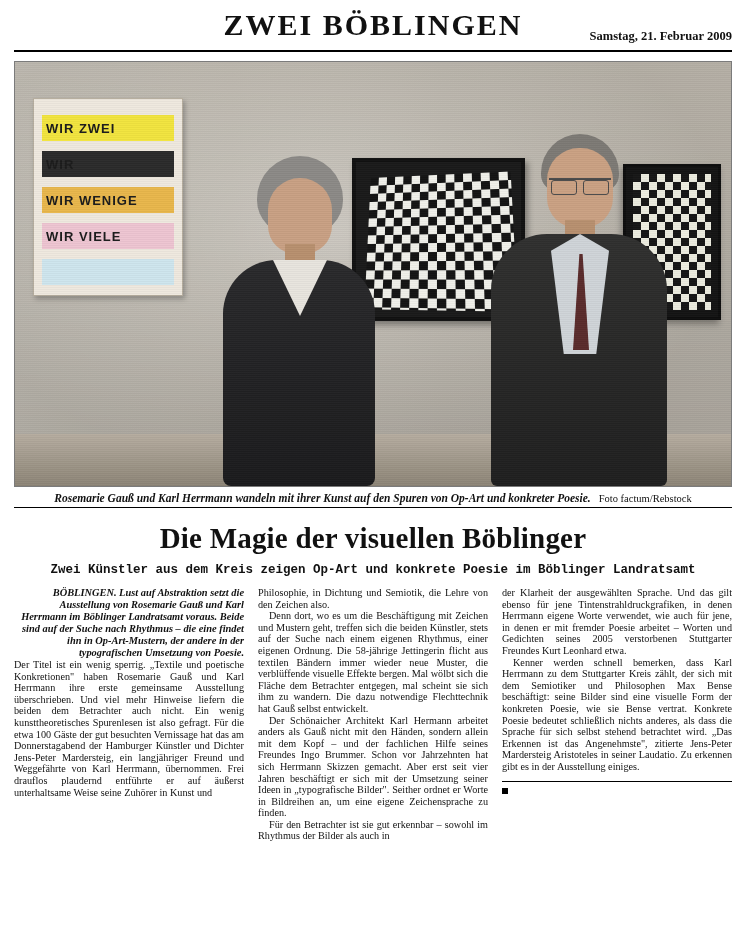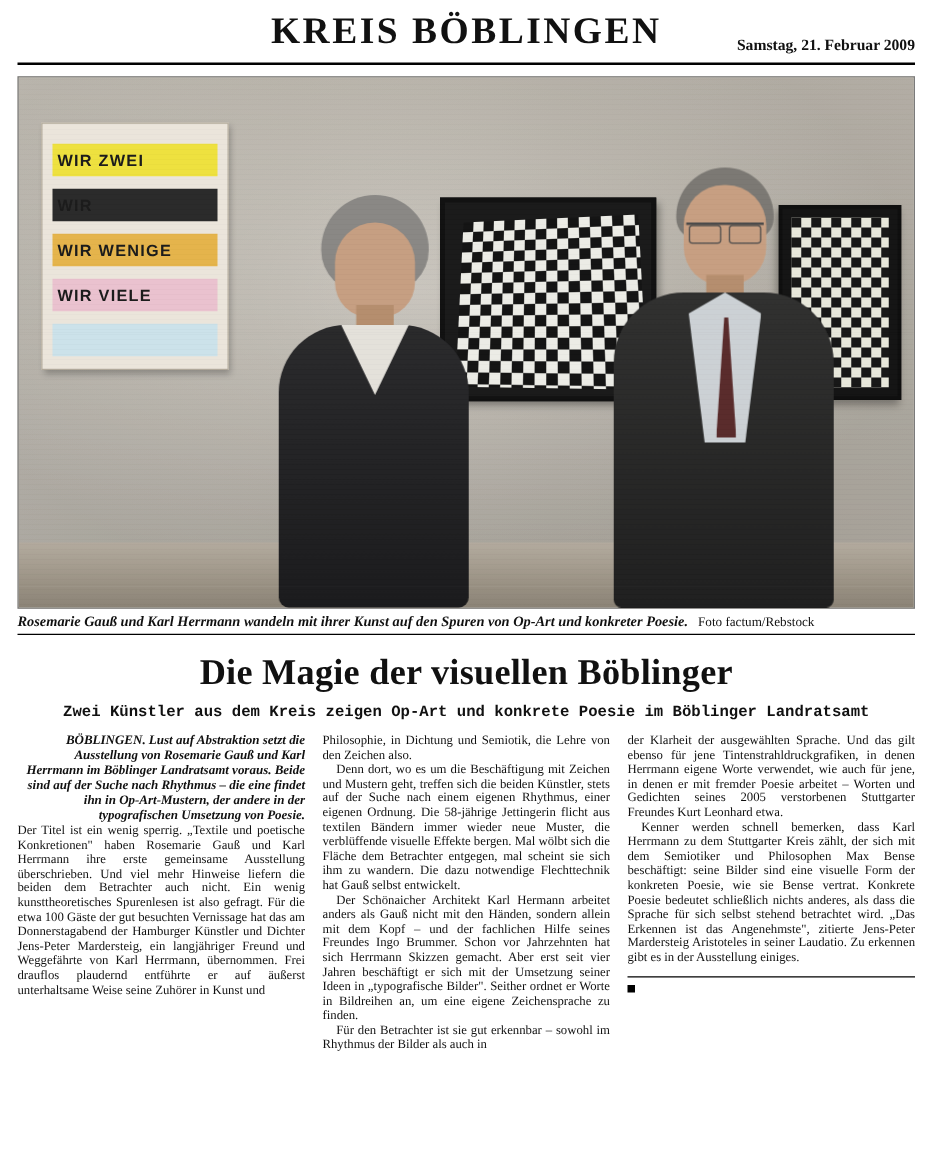--- a/index.html
+++ b/index.html
@@ -259,21 +259,21 @@
     position: absolute;
     inset: 0;
     background-image:
       repeating-linear-gradient(0deg, rgba(0,0,0,0.03) 0 1px, rgba(255,255,255,0.02) 1px 2px);
     pointer-events: none;
   }
   
   .caption-row {
     display: flex;
     align-items: baseline;
-    justify-content: flex-start;
+    justify-content: center;
     border-bottom: 1px solid #000;
     padding: 3px 0 3px;
     margin-top: 2px;
   }
   .caption-text {
     font-family: "Liberation Serif", serif;
     font-style: italic;
     font-weight: bold;
     font-size: 11.5px;
   }
@@ -352,21 +352,21 @@
     height: 6px;
     background: #000;
   }
 </style>
 </head>
 <body>
 
 <div class="page">
 
   <div class="masthead">
-    <div class="masthead-title">KREIS BÖBLINGEN</div>
+    <div class="masthead-title">ZWEI BÖBLINGEN</div>
     <div class="masthead-date">Samstag, 21. Februar 2009</div>
   </div>
 
   <div class="photo-wrap">
     <div class="photo">
       <div class="wall-shadow"></div>
 
       <div class="art-left">
         <div class="band b1">WIR ZWEI</div>
         <div class="band b2">WIR</div>

